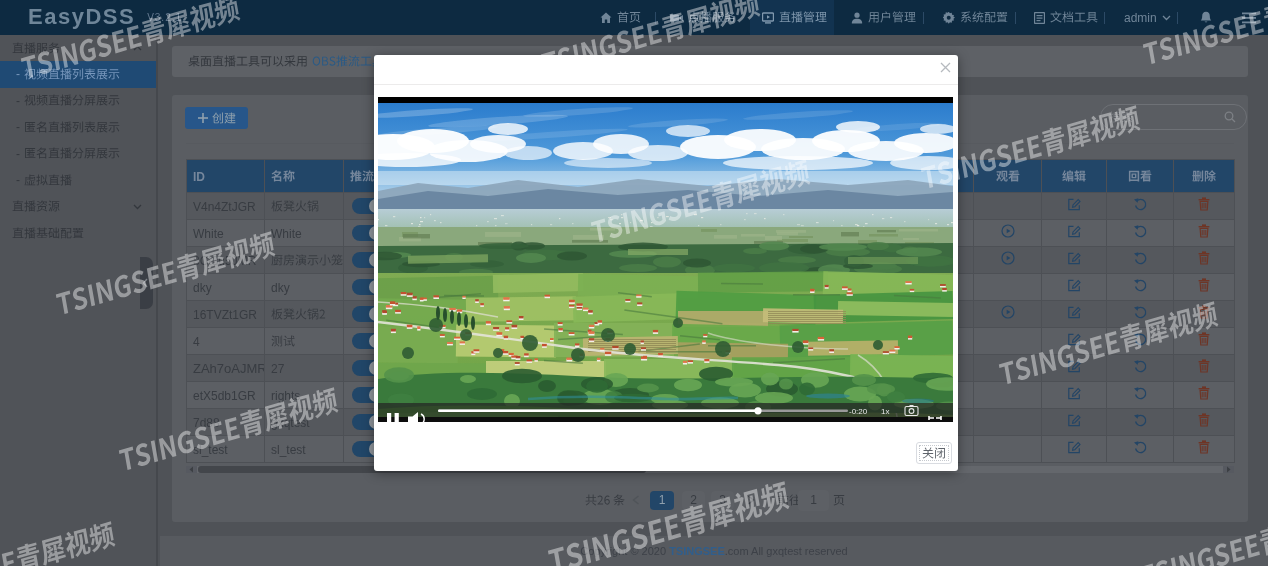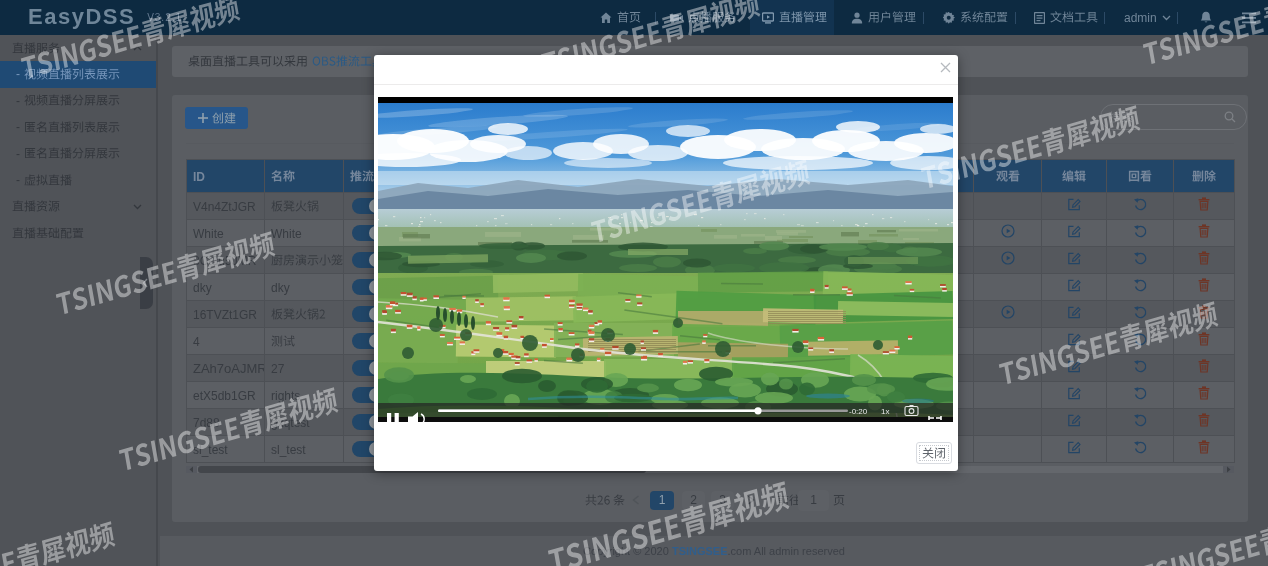--- a/index.html
+++ b/index.html
@@ -522,21 +522,21 @@
         <path fill="#383c42" transform="translate(0,0.0)" d="M7.2 -6.2V-1.2H8.1V-6.2ZM9.7 -6.5V-0.2C9.7 0 9.6 0.1 9.4 0.1C9.2 0.1 8.6 0.1 7.8 0C8 0.3 8.1 0.7 8.2 0.9C9.1 0.9 9.7 0.9 10.1 0.8C10.4 0.6 10.6 0.4 10.6 -0.2V-6.5ZM8.7 -10.1C8.4 -9.6 8 -8.8 7.5 -8.2H3.9L4.5 -8.4C4.3 -8.9 3.8 -9.6 3.3 -10.1L2.5 -9.8C2.9 -9.3 3.4 -8.7 3.6 -8.2H0.6V-7.4H11.4V-8.2H8.6C8.9 -8.7 9.3 -9.3 9.6 -9.8ZM4.9 -3.6V-2.4H2.2V-3.6ZM4.9 -4.3H2.2V-5.5H4.9ZM1.4 -6.3V0.9H2.2V-1.7H4.9V-0.1C4.9 0.1 4.9 0.1 4.7 0.1C4.5 0.1 4 0.1 3.4 0.1C3.5 0.3 3.6 0.7 3.7 0.9C4.5 0.9 5 0.9 5.4 0.8C5.7 0.6 5.8 0.4 5.8 -0.1V-6.3Z M15 -10.1C14.5 -9.2 13.5 -8.2 12.5 -7.6C12.7 -7.4 12.9 -7 13 -6.8C14.1 -7.6 15.2 -8.7 15.8 -9.7ZM18.6 -9.8C19 -9.2 19.4 -8.4 19.6 -7.8L20.4 -8.2C20.3 -8.7 19.8 -9.5 19.4 -10.1ZM15.2 -7.4C14.6 -6.1 13.4 -4.9 12.4 -4.1C12.5 -3.9 12.8 -3.4 12.9 -3.2C13.3 -3.6 13.7 -4 14.1 -4.5V1H15V-5.6C15.4 -6.1 15.8 -6.6 16 -7.1ZM16.2 -7.8V-6.9H19.2V-4.2H16.6V-3.4H19.2V-0.3H15.8V0.6H23.5V-0.3H20.2V-3.4H22.8V-4.2H20.2V-6.9H23.2V-7.8Z"></path>
       </svg>
     </div>
     <div class="abs" style="left:798px;top:0.5px;width:31px;height:21px;background:#5d6065;border-radius:4px;color:#383c42;font-size:12px;text-align:center;line-height:21px">1</div>
     <div class="abs" style="left:833px;top:0;height:22px;display:flex;align-items:center">
       <svg style="display:inline-block;vertical-align:middle;" width="12.0" height="16.8" viewBox="0 -12.5 12.0 16.8">
         <path fill="#383c42" transform="translate(0,0.0)" d="M5.6 -5.5V-3.4C5.6 -2.1 5.1 -0.7 0.6 0.2C0.8 0.4 1 0.8 1.2 1C5.8 -0 6.5 -1.7 6.5 -3.4V-5.5ZM6.5 -1.3C7.9 -0.7 9.7 0.3 10.6 1L11.2 0.3C10.2 -0.4 8.4 -1.3 7.1 -1.9ZM2.1 -7.1V-1.5H3V-6.3H9.1V-1.6H10.1V-7.1H5.7C6 -7.6 6.2 -8.1 6.4 -8.6H11.2V-9.4H0.9V-8.6H5.4C5.2 -8.1 5 -7.6 4.8 -7.1Z"></path>
       </svg>
     </div>
   </div>
-<div id="foot">Copyright © 2020 <span style="color:#305e8c;font-weight:bold">TSINGSEE</span><span>.com All admin reserved</span></div>
+<div id="foot">Copyright © 2020 <span style="color:#305e8c;font-weight:bold">TSINGSEE</span><span>.com All gxqtest reserved</span></div>
 <div id="modal">
     <div style="position:absolute;left:0;top:0;width:100%;height:30px;border-bottom:1px solid #ecebeb;"></div>
     <svg style="position:absolute;right:7px;top:7px" width="11" height="11" viewBox="0 0 11 11">
       <path stroke="#b6babf" stroke-width="1.3" d="M1 1 L10 10 M10 1 L1 10"></path>
     </svg>
     <div style="position:absolute;left:4px;top:42px;width:575px;height:325px;background:#000">
       <svg width="575" height="325" viewBox="0 0 575 325" style="display:block">
         <defs>
           <linearGradient id="sky" x1="0" y1="0" x2="0" y2="1">
             <stop offset="0" stop-color="#2b7ccd"></stop>

